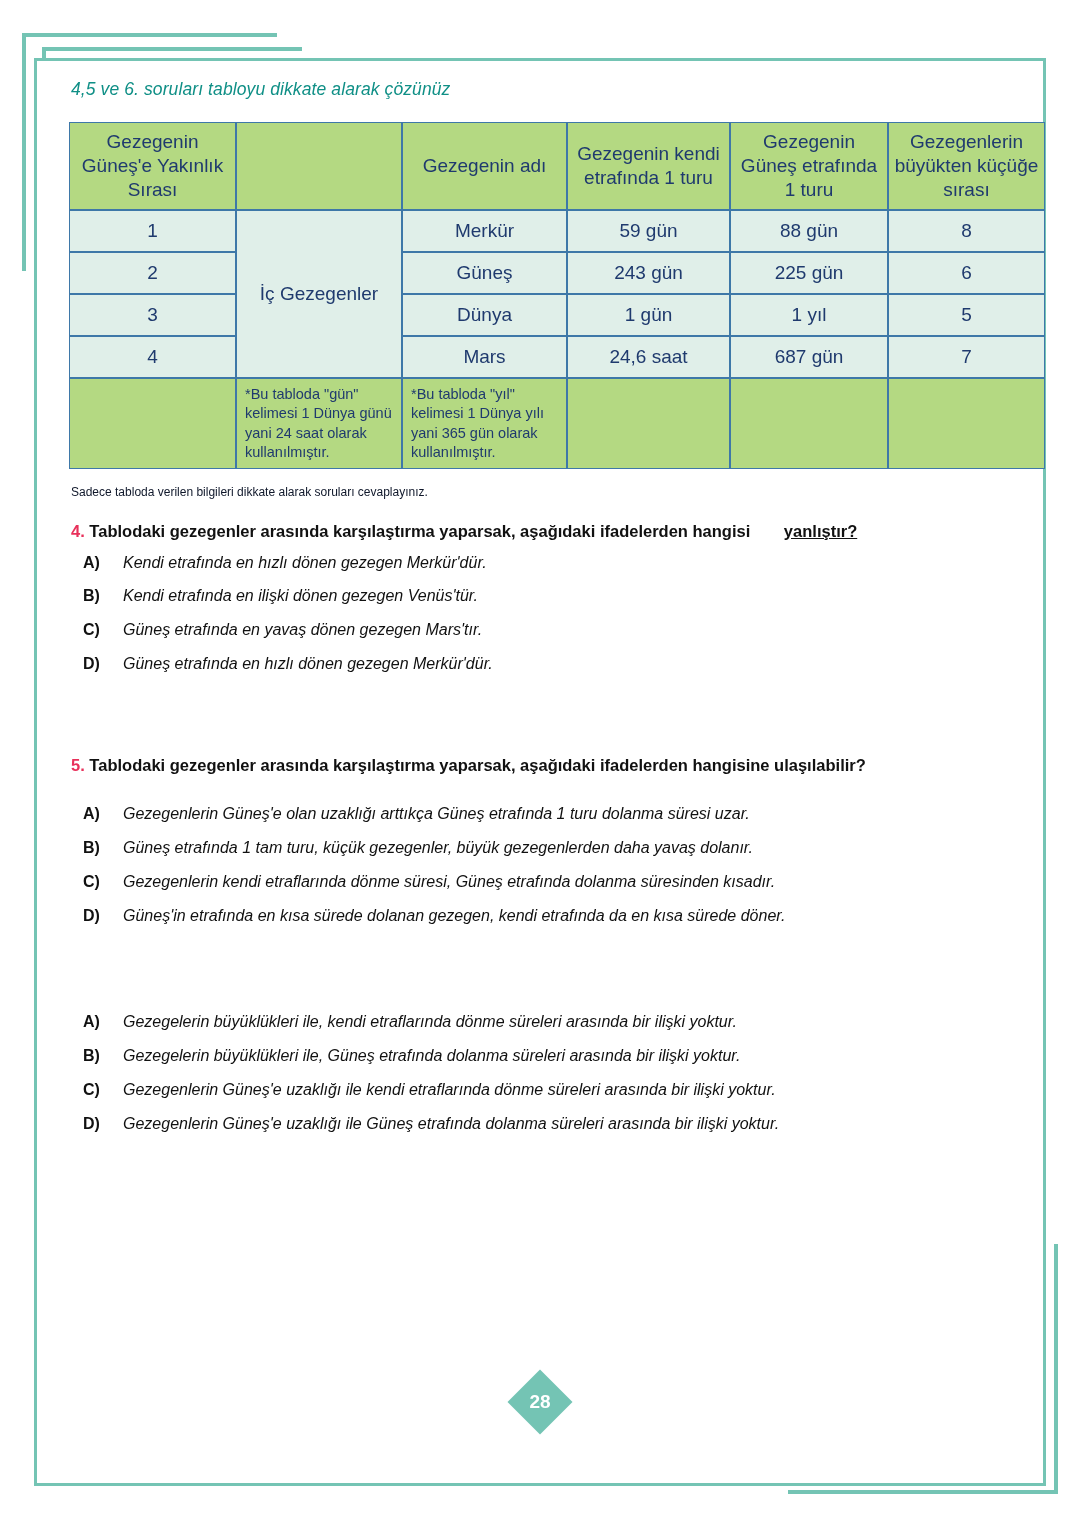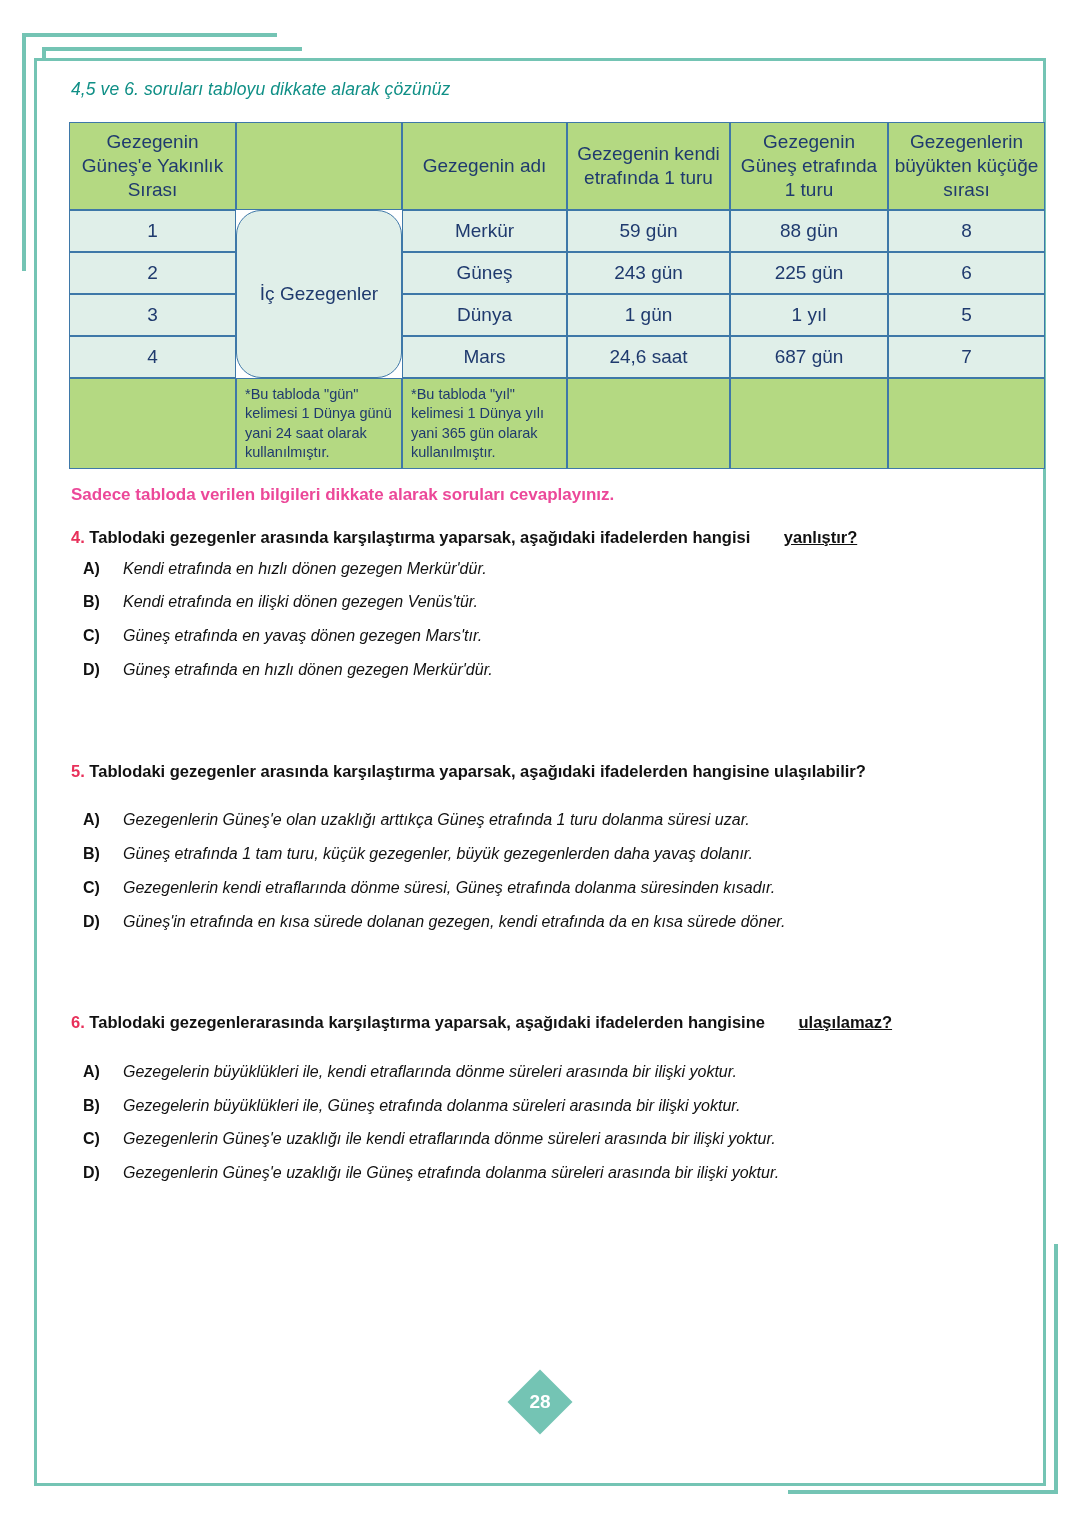--- a/index.html
+++ b/index.html
@@ -93,21 +93,20 @@
   }
   .planet-table tbody td {
     background: #e0efe9;
     height: 42px;
   }
   .group-cell {
     background: #e0efe9 !important;
     font-weight: bold;
     font-size: 20px;
     line-height: 1.3;
-    border-radius: 25px;
   }
   .foot-row td {
     background: #b4d982 !important;
     height: 90px;
     vertical-align: top;
     text-align: left;
     font-size: 14.5px;
     line-height: 1.33;
     padding: 6px 8px;
     color: #1f3a6e;
@@ -115,23 +114,23 @@
   .col-a { width: 167px; }
   .col-b { width: 166px; }
   .col-c { width: 165px; }
   .col-d { width: 163px; }
   .col-e { width: 158px; }
   .col-f { width: 157px; }
 
   
   .lead-text {
     margin: 16px 0 0 16px;
-    font-size: 17px;
-    font-weight: bold;
-    color: #ec4899;
+    font-size: 12px;
+    font-weight: normal;
+    color: #0f172a;
   }
   .question {
     margin: 22px 0 0 16px;
     font-size: 16.5px;
     font-weight: bold;
     color: #111111;
     line-height: 1.3;
   }
   .q-num {
     color: #e8305a;
@@ -310,24 +309,20 @@
         <span class="opt-text">Gezegenlerin kendi etraflarında dönme süresi, Güneş etrafında dolanma süresinden kısadır.</span>
       </div>
       <div class="option-row">
         <span class="opt-letter">D)</span>
         <span class="opt-text">Güneş'in etrafında en kısa sürede dolanan gezegen, kendi etrafında da en kısa sürede döner.</span>
       </div>
     </div>
 
     <div class="block-gap"></div>
 
-    <div class="question">
-      <span class="q-num">6.</span>
-      <span>Tablodaki gezegenlerarasında karşılaştırma yaparsak, aşağıdaki ifadelerden hangisine </span><span class="q-underline">ulaşılamaz?</span>
-    </div>
     <div class="gap-sm"></div>
     <div class="options">
       <div class="option-row">
         <span class="opt-letter">A)</span>
         <span class="opt-text">Gezegelerin büyüklükleri ile, kendi etraflarında dönme süreleri arasında bir ilişki yoktur.</span>
       </div>
       <div class="option-row">
         <span class="opt-letter">B)</span>
         <span class="opt-text">Gezegelerin büyüklükleri ile, Güneş etrafında dolanma süreleri arasında bir ilişki yoktur.</span>
       </div>

